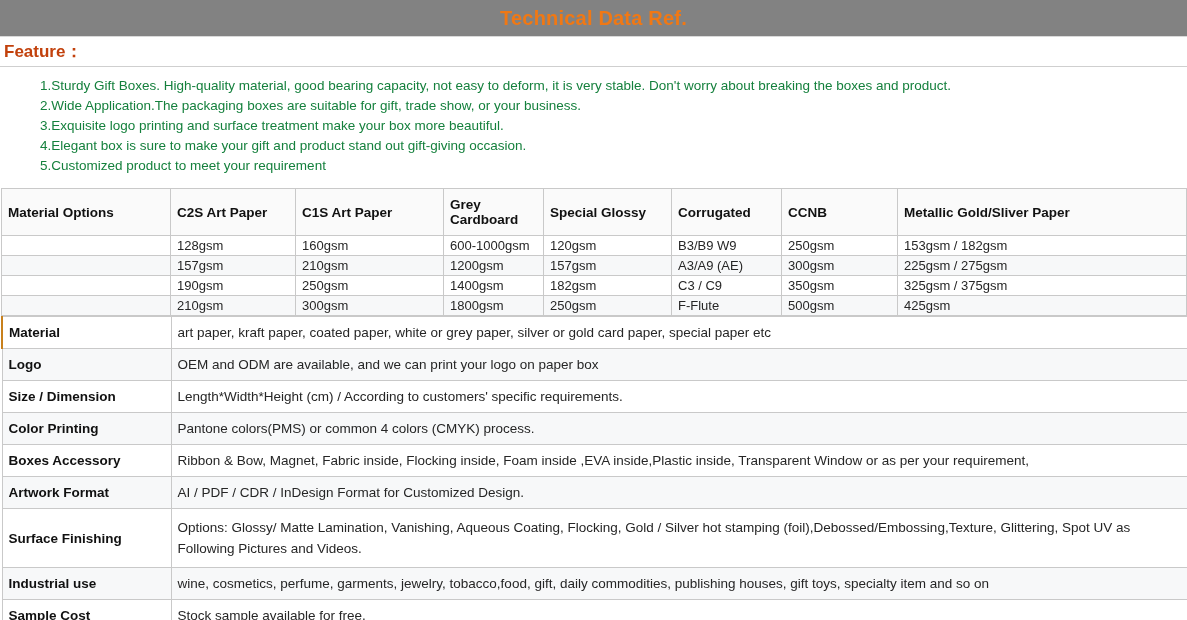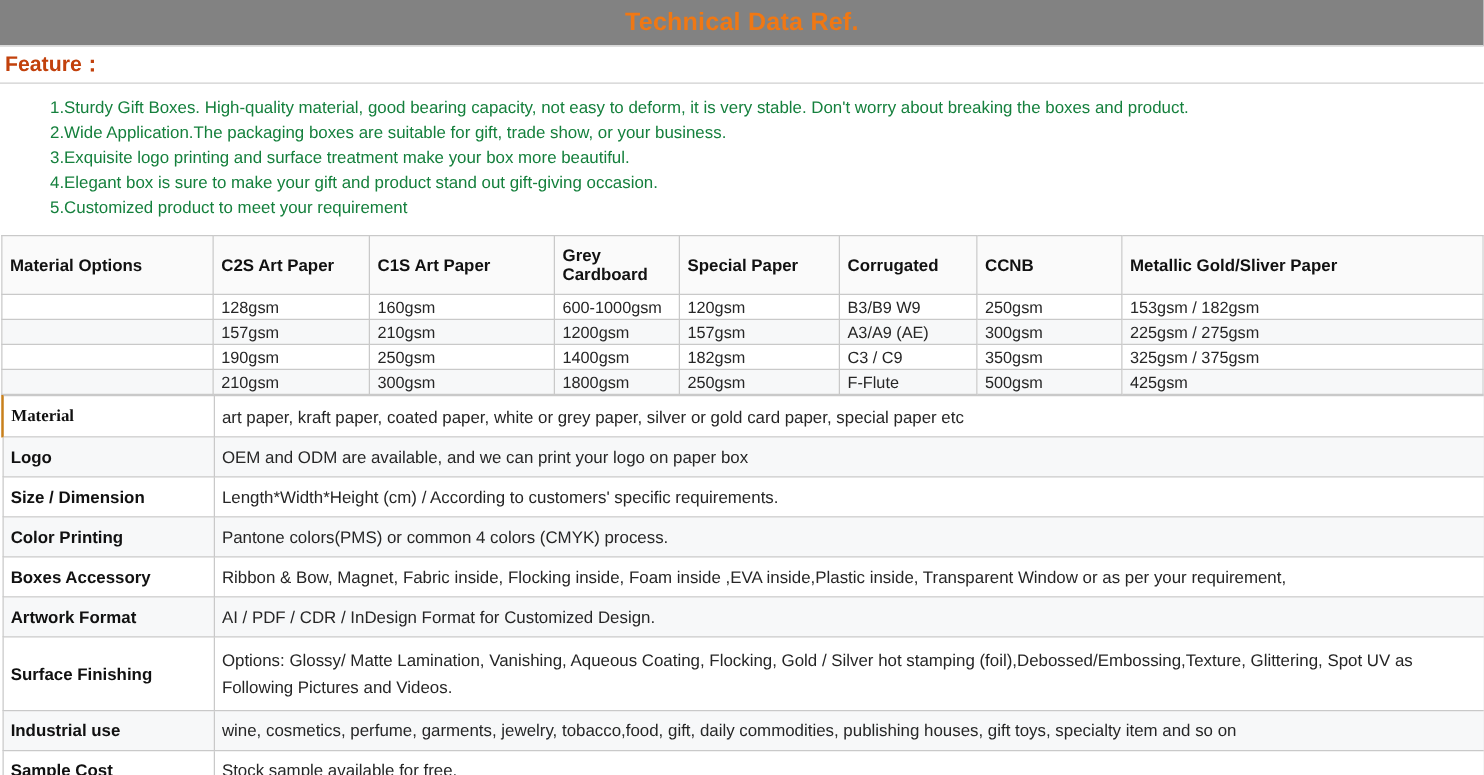--- a/index.html
+++ b/index.html
@@ -141,21 +141,20 @@
   tr.alt .spec-value { background: #f7f8f9; }
   tr.alt .spec-label { background: #f7f8f9; }
 
   .row-tall td { height: 30px; }
   .row-xtall td { height: 46px; white-space: normal; line-height: 21px; }
   .wrap { white-space: normal; }
 
   
   tr.accent .spec-label {
     border-left: 2px solid #c8801c;
-    font-family: Liberation Serif, serif;
   }
 </style>
 </head>
 <body>
 
 <div class="page">
 
   <div class="banner">
     <span class="banner-title">Technical Data Ref.</span>
   </div>
@@ -182,21 +181,21 @@
         <col class="c-corr">
         <col class="c-ccnb">
         <col class="c-metal">
     </colgroup>
     <tbody>
       <tr class="hdr">
         <td>Material Options</td>
         <td>C2S Art Paper</td>
         <td>C1S Art Paper</td>
         <td>Grey Cardboard</td>
-        <td>Special Paper</td>
+        <td>Special Glossy</td>
         <td>Corrugated</td>
         <td>CCNB</td>
         <td>Metallic Gold/Sliver Paper</td>
       </tr>
 
       <tr class="gsm plain">
         <td></td>
         <td>128gsm</td>
         <td>160gsm</td>
         <td>600-1000gsm</td>

